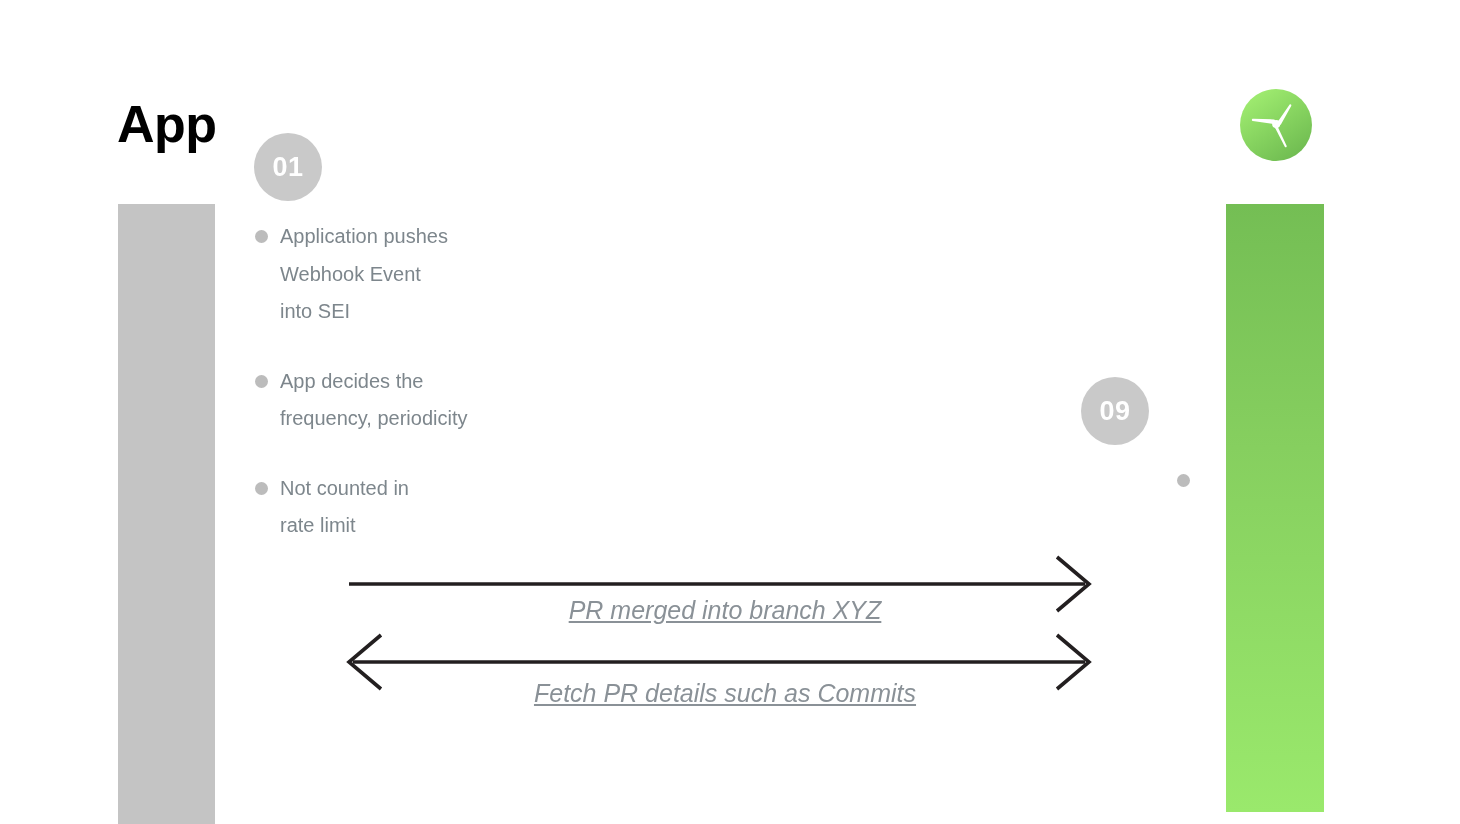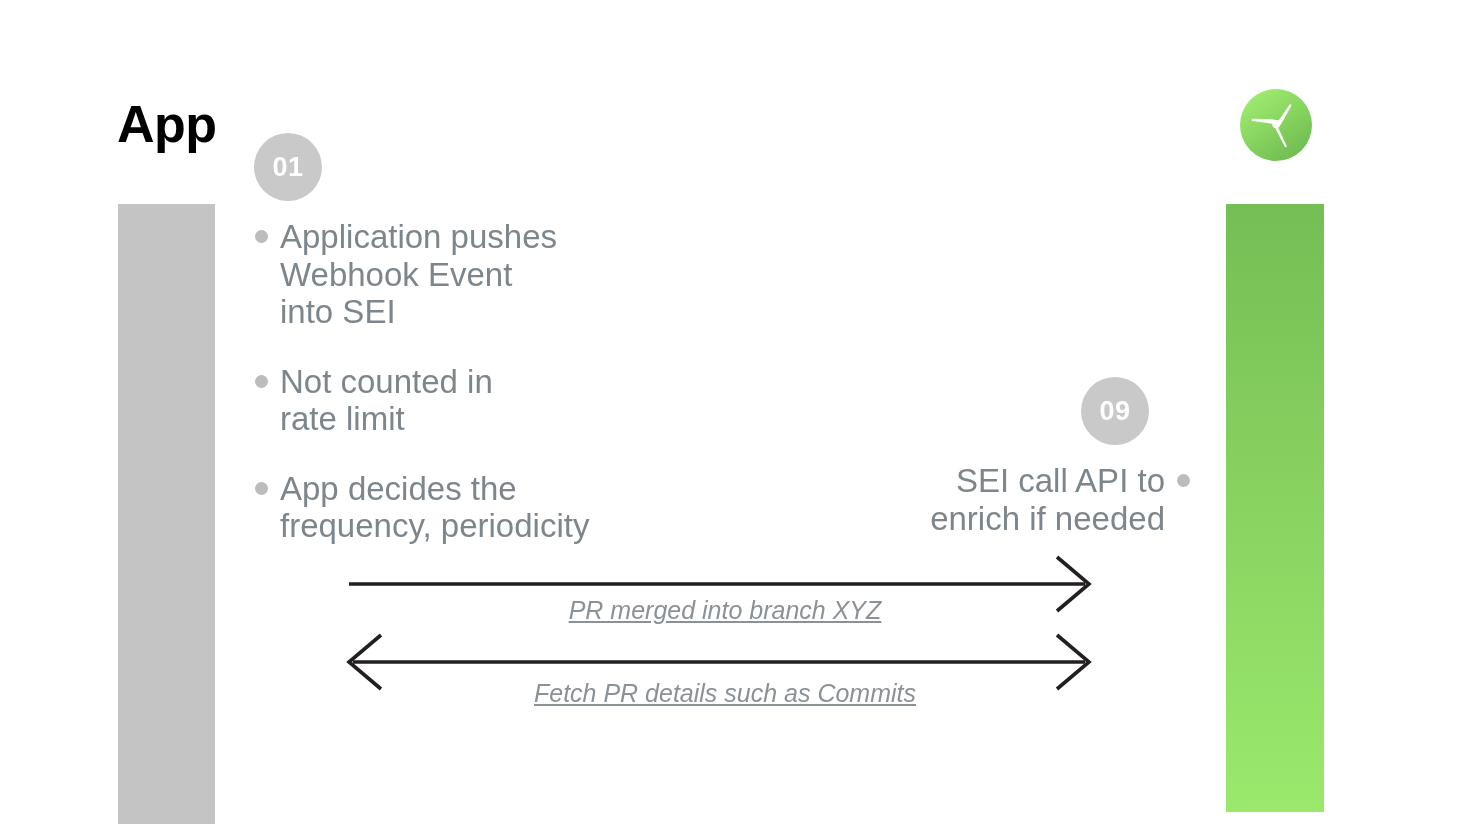--- a/index.html
+++ b/index.html
@@ -102,21 +102,21 @@
 
   .bullet .dot {
     flex: 0 0 auto;
     width: 13px;
     height: 13px;
     border-radius: 50%;
     background: #bcbcbc;
     margin-top: 12px;
   }
   .bullet .btext {
-    font-size: 33px;
+    font-size: 20px;
     line-height: 37.5px;
     color: #7d868c;
     white-space: pre-line;
   }
 
   
   .bullets-left .dot { margin-right: 12px; }
 
   
   .bullets-right .bullet { justify-content: flex-end; }
@@ -181,34 +181,32 @@
 
   <div class="bullets-left">
     <div class="bullet">
       <span class="dot"></span>
       <span class="btext">Application pushes
 Webhook Event
 into SEI</span>
     </div>
     <div class="bullet">
       <span class="dot"></span>
+      <span class="btext">App decides the
+frequency, periodicity</span>
+    </div>
+    <div class="bullet">
+      <span class="dot"></span>
       <span class="btext">Not counted in
 rate limit</span>
     </div>
-    <div class="bullet">
-      <span class="dot"></span>
-      <span class="btext">App decides the
-frequency, periodicity</span>
-    </div>
   </div>
 
   <div class="bullets-right">
     <div class="bullet">
-      <span class="btext">SEI call API to
-enrich if needed</span>
       <span class="dot"></span>
     </div>
   </div>
 
   <div class="arrows">
     <svg width="770" height="170" viewBox="0 0 770 170" xmlns="http://www.w3.org/2000/svg">
 
       <g stroke="#231f20" stroke-width="3.6" fill="none" stroke-linecap="butt" stroke-linejoin="miter">
         <line x1="9" y1="29" x2="745" y2="29"></line>
         <polyline points="717,2 749,29 717,56"></polyline>

